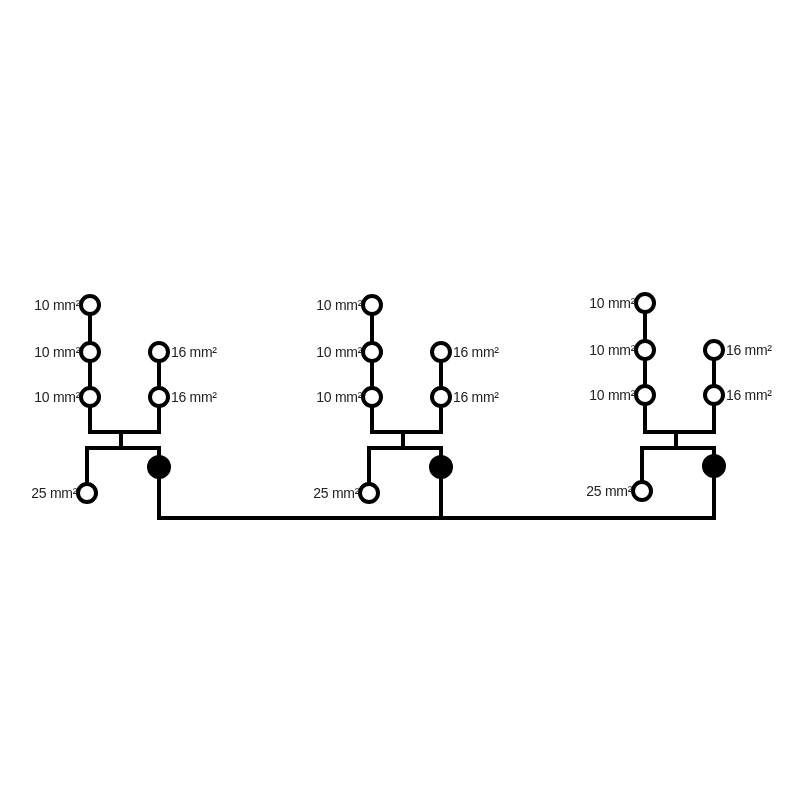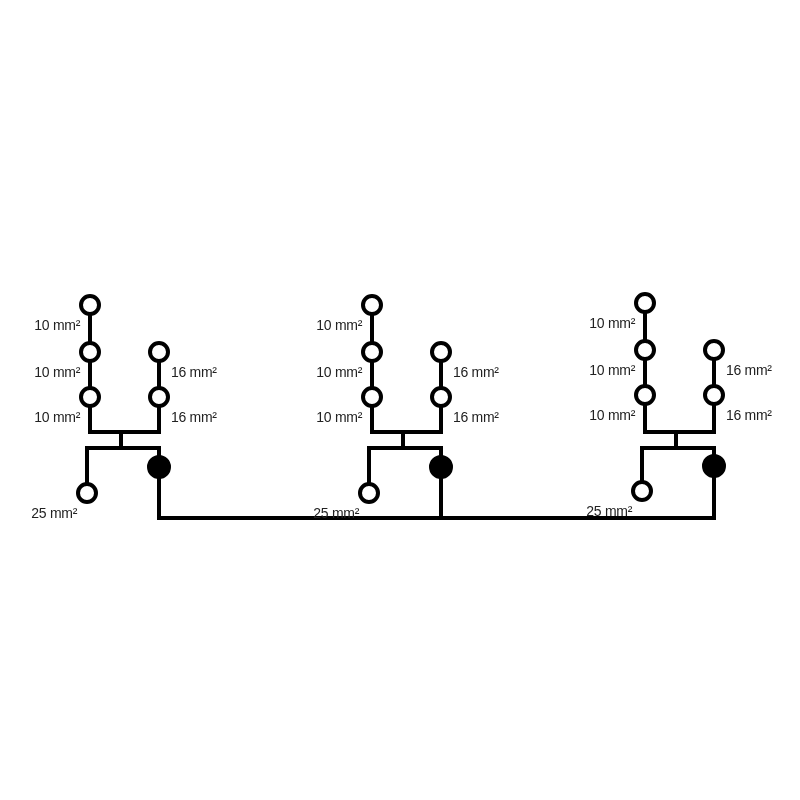--- a/index.html
+++ b/index.html
@@ -1,18 +1,18 @@
 <!DOCTYPE html>
 <html><head>
   <meta charset="utf-8">
   <style>
     html, body { margin: 0; padding: 0; background: #ffffff; }
     body { width: 800px; height: 800px; position: relative; overflow: hidden; font-family: "Liberation Sans", sans-serif; }
     svg { position: absolute; left: 0; top: 0; }
-    .lbl { position: absolute; font-size: 14px; color: #222222; line-height: 16px; white-space: nowrap; letter-spacing: -0.3px; margin-top: 20px; }
+    .lbl { position: absolute; font-size: 14px; color: #222222; line-height: 16px; white-space: nowrap; letter-spacing: -0.3px; }
     .lbl.left { text-align: right; width: 80px; }
     .lbl.right { text-align: right; }
   </style>
 </head>
 <body>
 
 <div>
   <svg width="800" height="800" viewBox="0 0 800 800">
     <g stroke="#000" stroke-width="4" fill="none" stroke-linecap="square">
 

